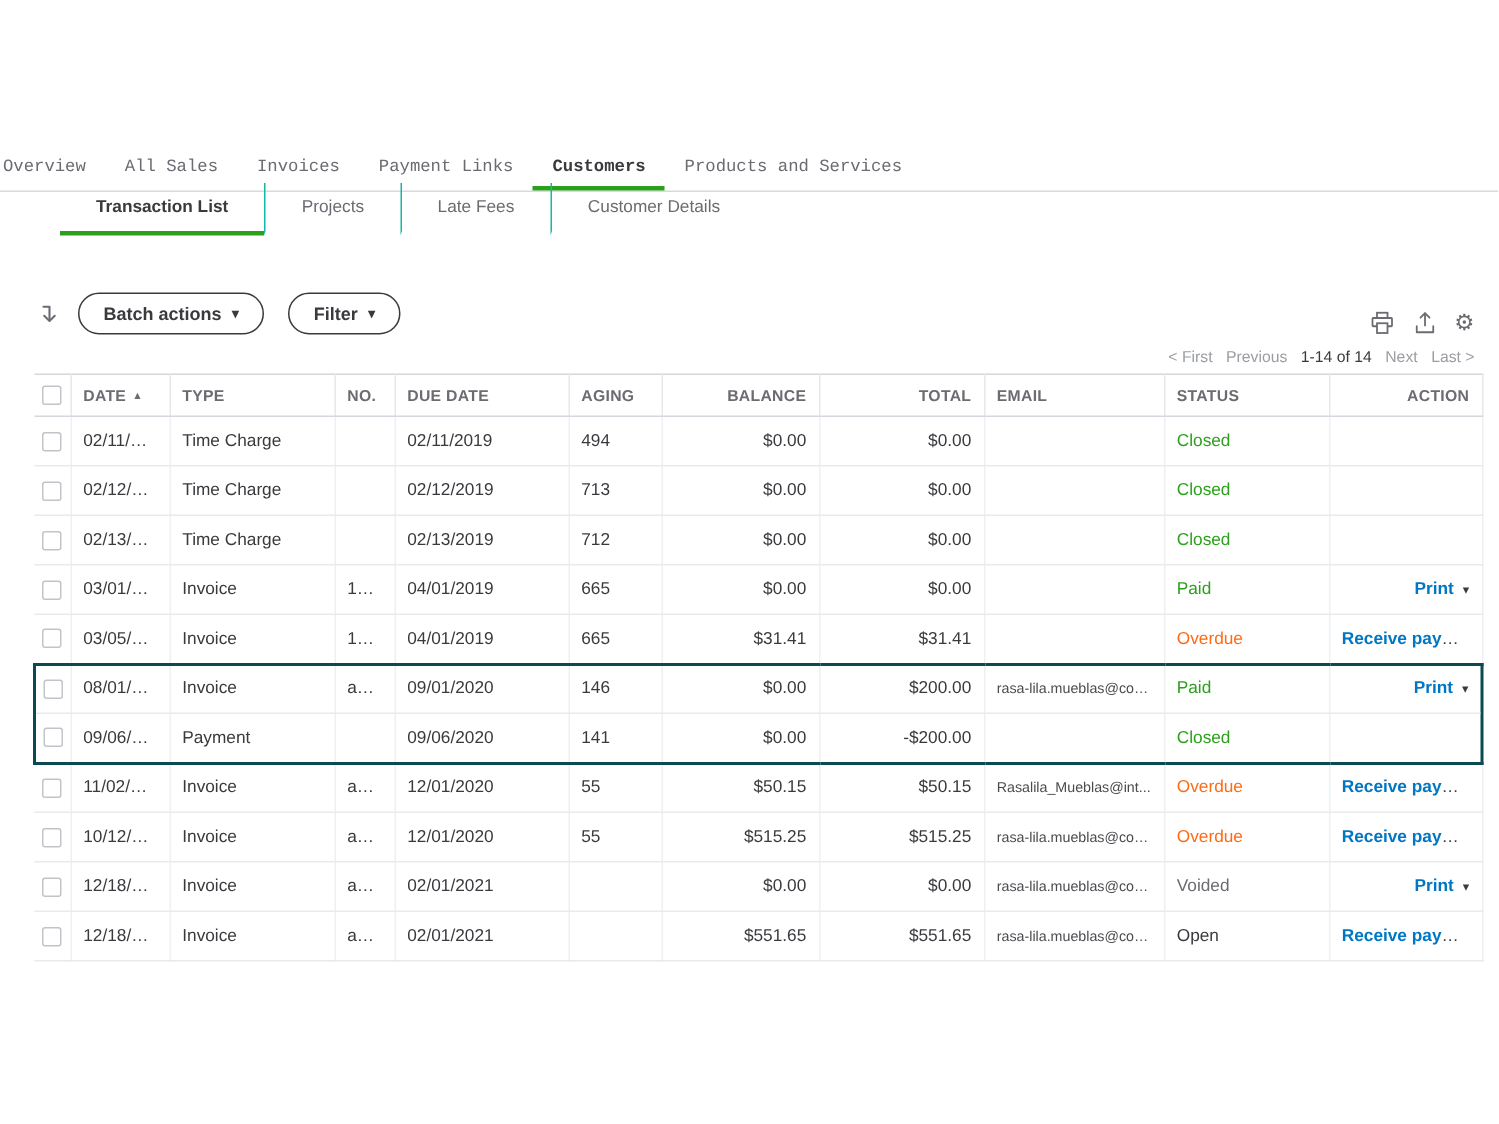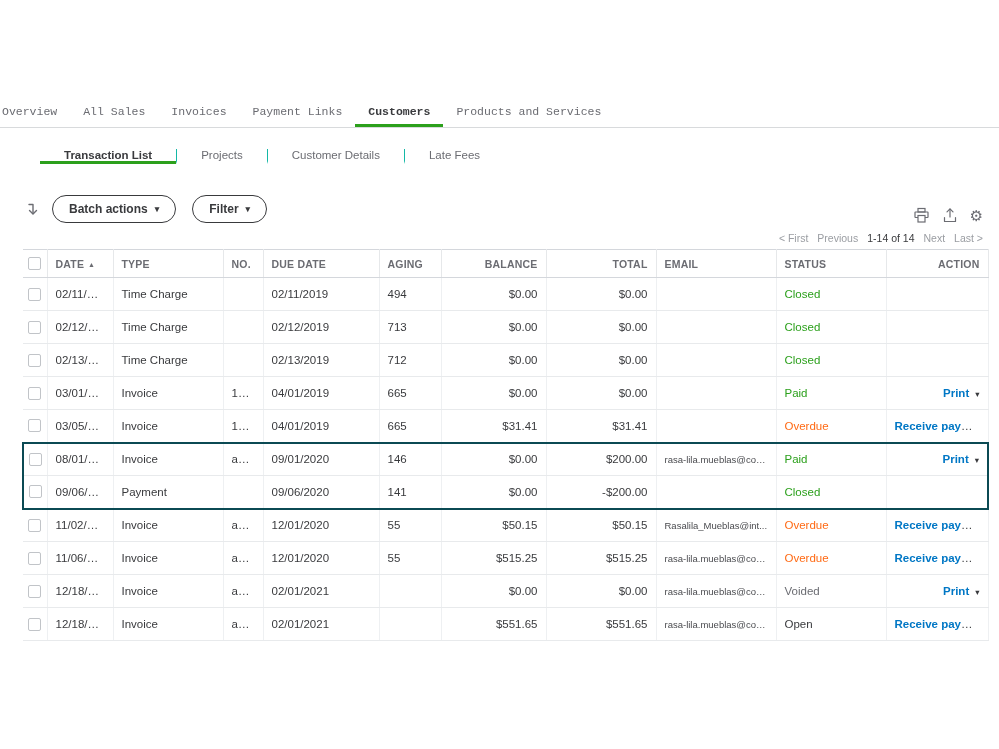--- a/index.html
+++ b/index.html
@@ -22,21 +22,21 @@
     padding: 0 13px; font-size: 11.5px; color: #6b6c72;
     line-height: 24px; border-bottom: 3px solid transparent; cursor: pointer;
     white-space: nowrap;
     font-family: Liberation Mono, monospace;
   }
   .main-tab:first-child { padding-left: 2px; }
   .main-tab.active { color: #393a3d; font-weight: bold; border-bottom-color: var(--accent, #2ca01c); }
 
   
   .sub-nav {
-    position: absolute; top: 139px; left: 40px; height: 35px; display: flex; align-items: center;
+    position: absolute; top: 122px; left: 40px; height: 35px; display: flex;
   }
   .sub-tab {
     padding: 0 24px; font-size: 11.5px; color: #6b6c72;
     display: flex; align-items: center; border-bottom: 3px solid transparent;
     cursor: pointer; white-space: nowrap;
   }
   .sub-tab + .sub-tab { border-left: 1px solid #14b8a6; }
   .sub-tab.active { color: #393a3d; font-weight: bold; border-bottom-color: var(--accent, #2ca01c); }
 
   
@@ -118,22 +118,22 @@
   <div class="main-tab">All Sales</div>
   <div class="main-tab">Invoices</div>
   <div class="main-tab">Payment Links</div>
   <div class="main-tab active">Customers</div>
   <div class="main-tab">Products and Services</div>
 </nav>
 
 <div class="sub-nav">
   <div class="sub-tab active">Transaction List</div>
   <div class="sub-tab">Projects</div>
+  <div class="sub-tab">Late Fees</div>
   <div class="sub-tab">Customer Details</div>
-  <div class="sub-tab">Late Fees</div>
 </div>
 
 <div class="toolbar">
   <span class="sort-toggle">
     <svg width="16" height="17" viewBox="0 0 16 17" fill="none" stroke="#6b6c72" stroke-width="1.4" stroke-linecap="round" stroke-linejoin="round">
       <path d="M5 3.5 H9 V12.5"></path>
       <path d="M5.5 9.5 L9 13 L12.5 9.5"></path>
     </svg>
   </span>
   <button class="pill-btn">
@@ -311,21 +311,21 @@
     <td class="c-balance">$50.15</td>
     <td class="c-total">$50.15</td>
     <td class="c-email">Rasalila_Mueblas@int...</td>
     <td class="c-status"><span class="status-text" style="color: rgb(255, 106, 20);">Overdue</span></td>
     <td class="c-action">
       <a class="action-link">Receive payment</a>
     </td>
   </tr>
       <tr>
     <td class="c-check"><span class="checkbox"></span></td>
-    <td class="c-date">11/06/2020</td>
+    <td class="c-date">10/12/2020</td>
     <td class="c-type">Invoice</td>
     <td class="c-no">abc85</td>
     <td class="c-due">12/01/2020</td>
     <td class="c-aging">55</td>
     <td class="c-balance">$515.25</td>
     <td class="c-total">$515.25</td>
     <td class="c-email">rasa-lila.mueblas@con...</td>
     <td class="c-status"><span class="status-text" style="color: rgb(255, 106, 20);">Overdue</span></td>
     <td class="c-action">
       <a class="action-link">Receive payment</a>

